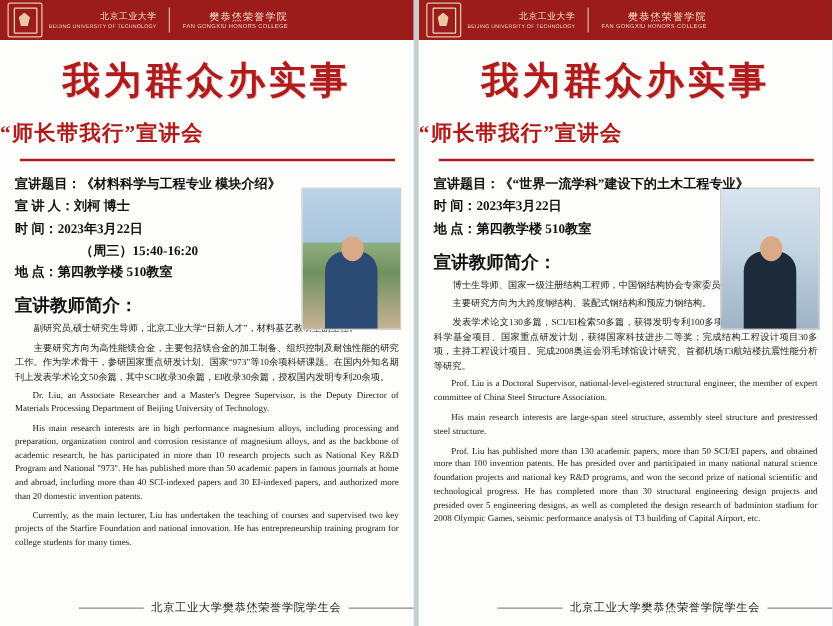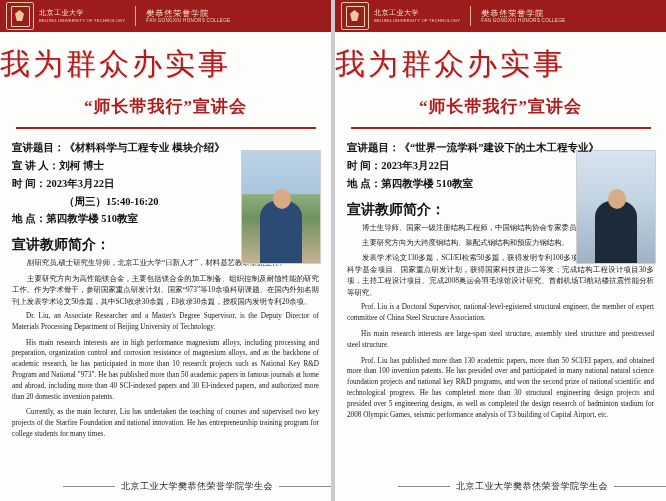--- a/index.html
+++ b/index.html
@@ -27,20 +27,21 @@
   }
   
   .topbar{
     position:relative;
     height:32px;
     background:#9c1b1b;
     display:flex;
     align-items:center;
     padding-left:6px;
     box-sizing:border-box;
+    text-align:right;
   }
   .logo-wrap{
     display:flex;align-items:center;gap:5px;
   }
   .logo-mark{
     width:26px;height:26px;
     background:#9c1b1b;
     border:1px solid #e8c9a0;
     border-radius:2px;
     position:relative;
@@ -87,31 +88,31 @@
     white-space:nowrap;
   }
   .logo-en2{
     color:#f0dcbd;
     font-size:4.6px;
     letter-spacing:0.3px;
     white-space:nowrap;
   }
   
   .headline{
-    text-align:left;
+    text-align:center;
     color:#b01c1c;
     font-family:"Liberation Serif", serif;
-    font-weight:normal;
+    font-weight:bold;
     font-size:30px;
     letter-spacing:3px;
     margin-top:12px;
     text-shadow:1px 1px 0 #f2d7d7;
   }
   .subline{
-    text-align:center;
+    text-align:left;
     color:#b01c1c;
     font-family:"Liberation Serif", serif;
     font-weight:bold;
     font-size:17px;
     letter-spacing:1px;
     margin-top:10px;
   }
   .rule{
     width:300px;height:2px;
     background:#b01c1c;

